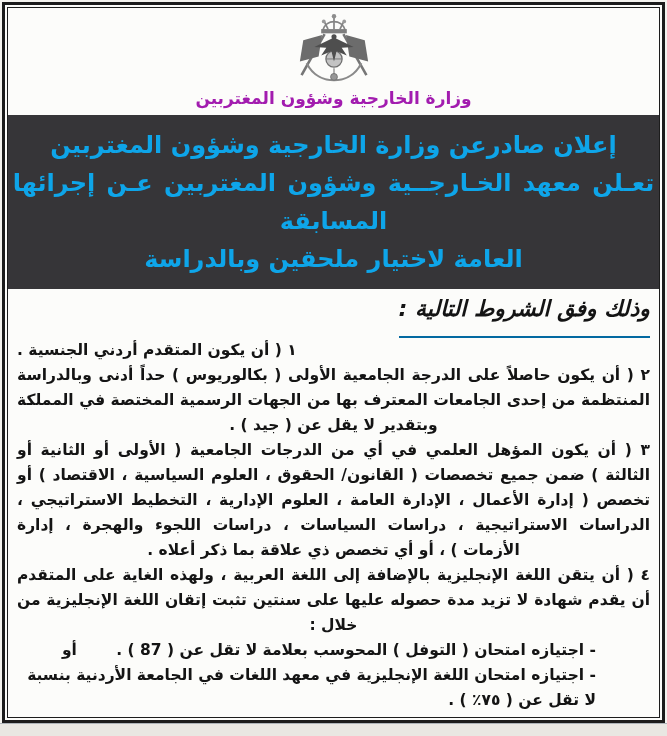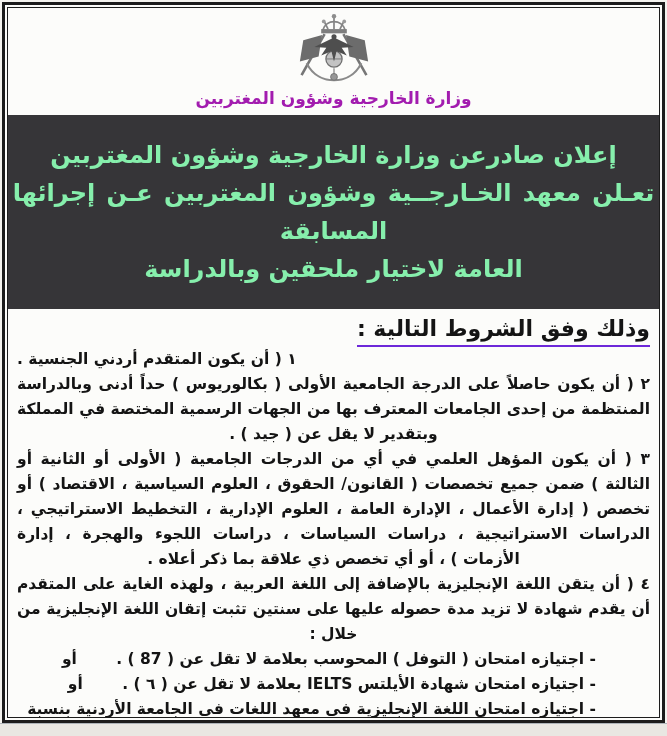--- a/index.html
+++ b/index.html
@@ -18,32 +18,32 @@
     background:#e9e7e2; border-top:1px solid #aeb4b9;
   }
   
   .emblem-wrap { height:72px; margin-top:4px; text-align:center; }
   .ministry {
     direction:rtl; text-align:center; font-weight:700; font-size:17px;
     line-height:24px; color:#a21caf; margin-top:2px;
   }
   
   .banner {
-    margin-top:5px; background:#363538; color:#86efac;
-    text-align:center; padding:21px 4px; direction:rtl;
+    margin-top:5px; background:#363538; color:#0ea5e9;
+    text-align:center; padding:11px 4px; direction:rtl;
   }
   .bline { font-weight:700; font-size:24px; line-height:38px; letter-spacing:0px; }
   .bline.stretch { word-spacing:3px; }
   
   .doc-body { direction:rtl; color:#141414; padding:0 9px; font-weight:700; }
   .heading {
     margin-top:5px; font-size:22px; line-height:30px; text-align:right;
   }
   .heading span {
-    display:inline-block; border-bottom:2px solid #6d28d9; padding-bottom:1px;
+    display:inline-block; border-bottom:2px solid #0369a1; padding-bottom:12px;font-style:italic;
   }
   .item { font-size:15.5px; line-height:25px; text-align:left; }
   .item.jc { text-align:justify; text-align-last:center; }
   .paren { unicode-bidi:isolate; direction:ltr; }
   .subitem { font-size:15.5px; line-height:25px; text-align:right; padding-right:54px; }
   .or { margin-right:34px; }
 </style>
 </head>
 <body>
 
@@ -118,24 +118,20 @@
           <span class="num">٤</span>
           <span class="paren">)</span>
           <span>أن يتقن اللغة الإنجليزية بالإضافة إلى اللغة العربية ، ولهذه الغاية على المتقدم أن يقدم شهادة لا تزيد مدة حصوله عليها على سنتين تثبت إتقان اللغة الإنجليزية من خلال :</span>
         </div>
 
         <div class="subitem">
           <span>- اجتيازه امتحان ( التوفل ) المحوسب بعلامة لا تقل عن ( 87 ) .</span>
           <span class="or">أو</span>
         </div>
         <div class="subitem">
-          <span>- اجتيازه امتحان شهادة الأيلتس IELTS بعلامة لا تقل عن ( ٦ ) .</span>
-          <span class="or">أو</span>
-        </div>
-        <div class="subitem">
           <span>- اجتيازه امتحان اللغة الإنجليزية في معهد اللغات في الجامعة الأردنية بنسبة لا تقل عن ( ٧٥٪ ) .</span>
         </div>
 
       </div>
 
     </div>
   </div>
   <div class="page-edge"></div>
 </div>
 

